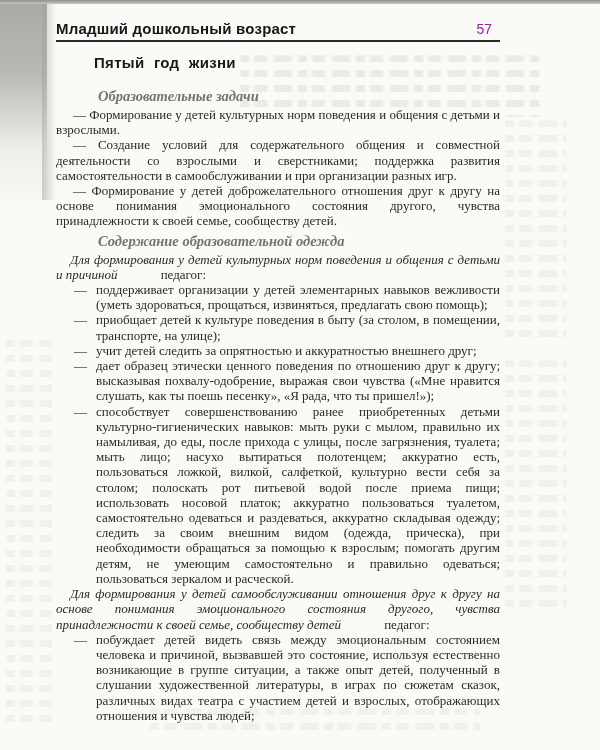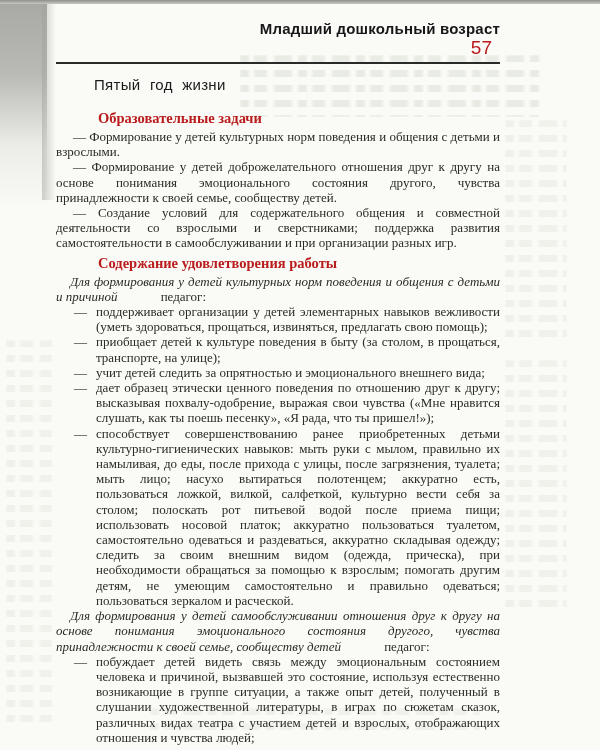--- a/index.html
+++ b/index.html
@@ -41,42 +41,41 @@
     opacity:0.55;
   }
   .bleed.dim{ opacity:0.35; }
   
   .page{
     position:absolute; left:56px; top:0; width:444px; z-index:4;
   }
   .running-header{
     display:flex; justify-content:space-between; align-items:flex-end;
     padding-top:20px;
-    flex-direction:column;
   }
   .running-title{
     font-family:"Liberation Sans", sans-serif;
     font-weight:bold; font-size:15px; letter-spacing:0.2px; color:#17171a;
   }
   .page-number{
     font-family:"Liberation Sans", sans-serif;
-    font-size:19px; color:#b91c1c; padding-right:8px;text-align:center;
+    font-size:14px; color:#a21caf; padding-right:8px;text-align:center;
   }
   .header-rule{
     margin-top:3px; border-bottom:2px solid #2a2a28;
   }
   .chapter-heading{
     margin-top:12px; padding-left:38px;
     font-family:"Liberation Sans", sans-serif;
-    font-weight:normal; font-size:15px; color:#1a1a1c;
+    font-weight:bold; font-size:15px; color:#1a1a1c;
     word-spacing:5px; letter-spacing:0.3px;
   }
   .section-heading{
     margin-top:17px; margin-bottom:2px; padding-left:42px;
-    font-weight:bold; font-size:14.5px; color:#b91c1c;
+    font-weight:bold; font-style:italic; font-size:14.5px; color:#737373;
   }
   .section-heading.second{ margin-top:4px; }
   .body-text{ font-size:13px; line-height:15.2px; text-align:justify; }
   .task-paragraph{ text-indent:17px; }
   .lead-paragraph{ text-indent:14px; }
   .lead-italic{ font-style:italic; }
   .lead-tail{ font-style:normal;margin-left:40px; }
   .bullet-list{ }
   .list-item{ display:flex; }
   .list-item .dash-marker{ flex:0 0 22px; margin-left:18px; }
@@ -102,42 +101,42 @@
     <span class="page-number">57</span>
   </div>
   <div class="header-rule"></div>
 
   <div class="chapter-heading">Пятый год жизни</div>
 
   <div class="section-heading">Образовательные задачи</div>
 
   <div class="body-text">
     <p class="task-paragraph">— Формирование у детей культурных норм поведения и общения с детьми и взрослыми.</p>
+    <p class="task-paragraph">— Создание условий для содержательного общения и совместной деятельности со взрослыми и сверстниками; поддержка развития самостоятельности в самообслуживании и при организации разных игр.</p>
     <p class="task-paragraph">— Формирование у детей доброжелательного отношения друг к другу на основе понимания эмоционального состояния другого, чувства принадлежности к своей семье, сообществу детей.</p>
-    <p class="task-paragraph">— Создание условий для содержательного общения и совместной деятельности со взрослыми и сверстниками; поддержка развития самостоятельности в самообслуживании и при организации разных игр.</p>
   </div>
 
-  <div class="section-heading second">Содержание удовлетворения работы</div>
+  <div class="section-heading second">Содержание образовательной одежда</div>
 
   <div class="body-text">
 
     <p class="lead-paragraph"><span class="lead-italic">Для формирования у детей культурных норм поведения и общения с детьми и причиной</span><span class="lead-tail"> педагог:</span></p>
 
     <div class="bullet-list">
       <div class="list-item">
         <span class="dash-marker">—</span>
         <div class="item-text">поддерживает организации у детей элементарных навыков вежливости (уметь здороваться, прощаться, извиняться, предлагать свою помощь);</div>
       </div>
       <div class="list-item">
         <span class="dash-marker">—</span>
-        <div class="item-text">приобщает детей к культуре поведения в быту (за столом, в прощаться, транспорте, на улице);</div>
+        <div class="item-text">приобщает детей к культуре поведения в быту (за столом, в помещении, транспорте, на улице);</div>
       </div>
       <div class="list-item">
         <span class="dash-marker">—</span>
-        <div class="item-text">учит детей следить за опрятностью и эмоционального внешнего вида;</div>
+        <div class="item-text">учит детей следить за опрятностью и аккуратностью внешнего друг;</div>
       </div>
       <div class="list-item">
         <span class="dash-marker">—</span>
         <div class="item-text">дает образец этически ценного поведения по отношению друг к другу; высказывая похвалу-одобрение, выражая свои чувства («Мне нравится слушать, как ты поешь песенку», «Я рада, что ты пришел!»);</div>
       </div>
       <div class="list-item">
         <span class="dash-marker">—</span>
         <div class="item-text">способствует совершенствованию ранее приобретенных детьми культурно-гигиенических навыков: мыть руки с мылом, правильно их намыливая, до еды, после прихода с улицы, после загрязнения, туалета; мыть лицо; насухо вытираться полотенцем; аккуратно есть, пользоваться ложкой, вилкой, салфеткой, культурно вести себя за столом; полоскать рот питьевой водой после приема пищи; использовать носовой платок; аккуратно пользоваться туалетом, самостоятельно одеваться и раздеваться, аккуратно складывая одежду; следить за своим внешним видом (одежда, прическа), при необходимости обращаться за помощью к взрослым; помогать другим детям, не умеющим самостоятельно и правильно одеваться; пользоваться зеркалом и расческой.</div>
       </div>
     </div>

